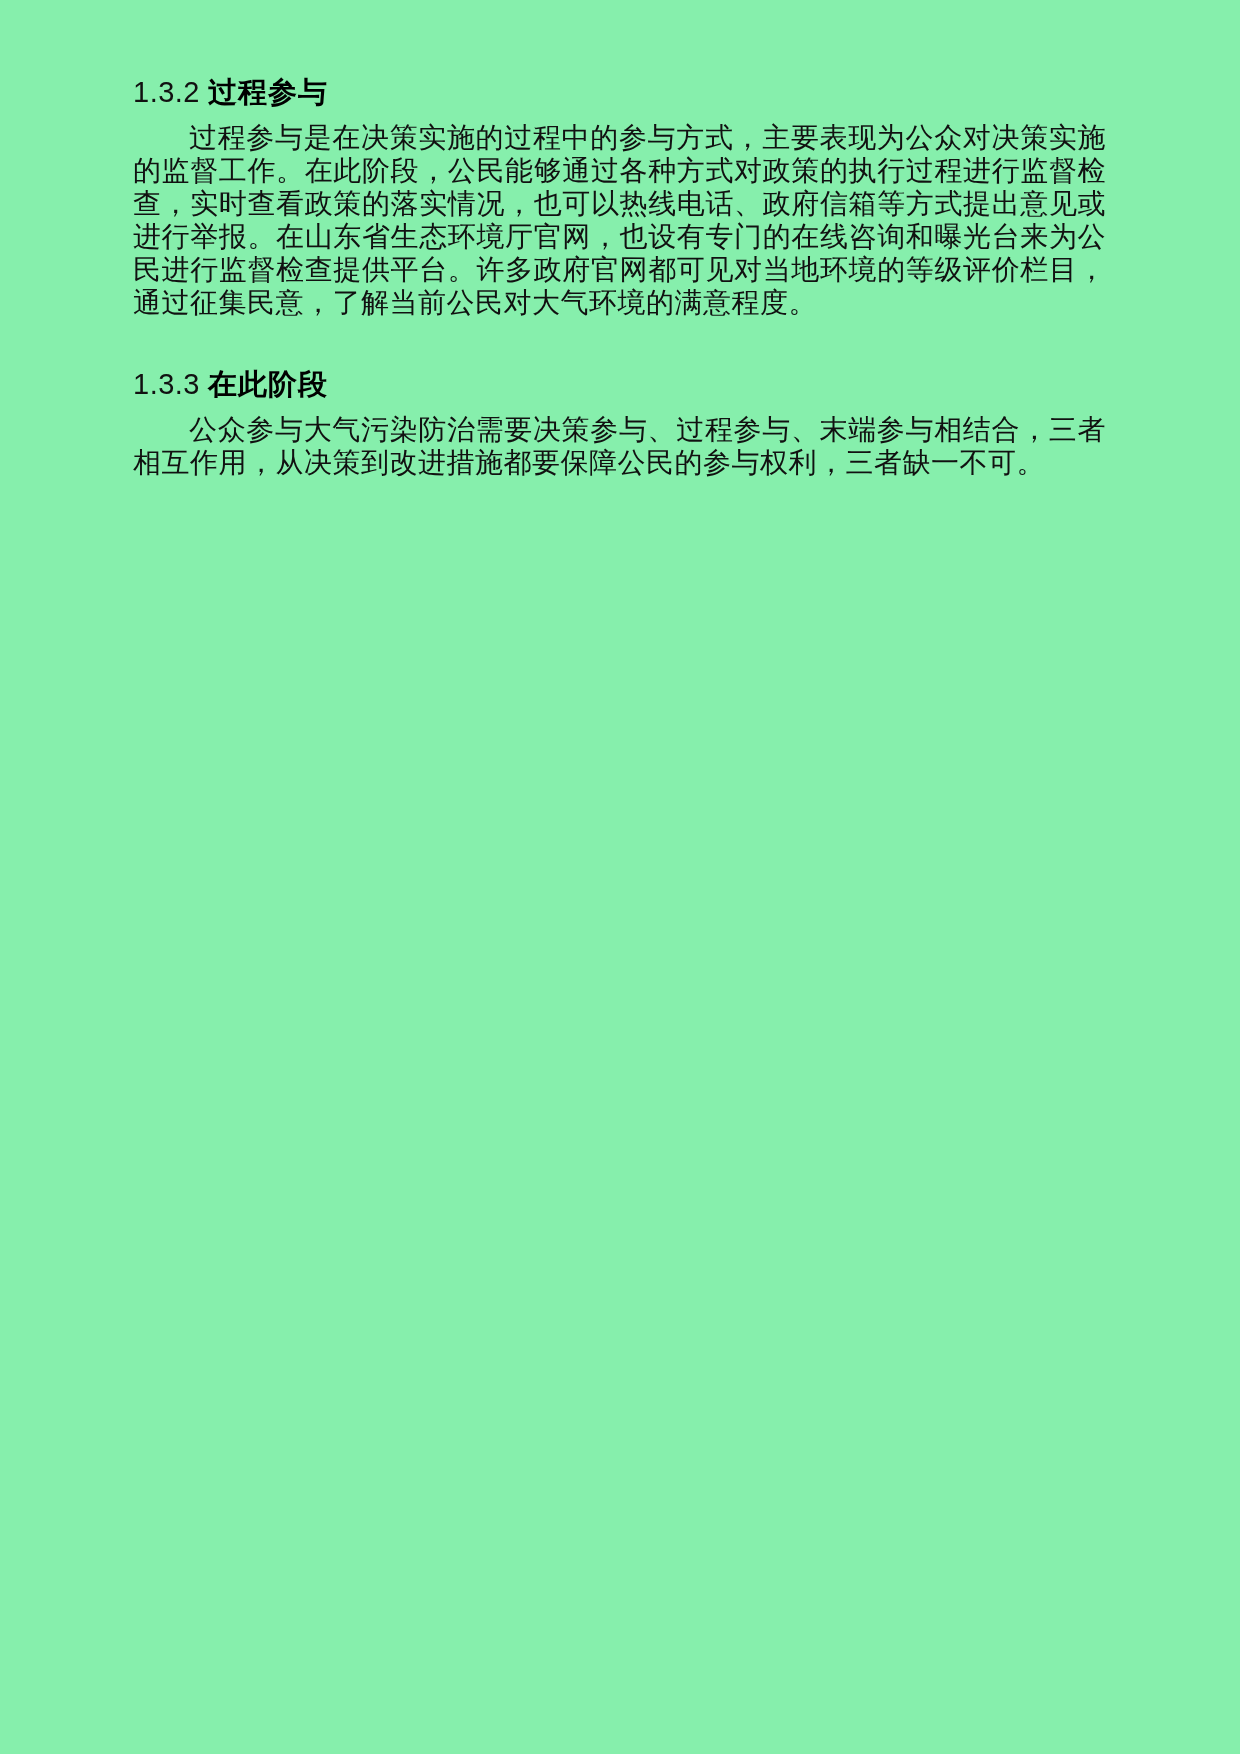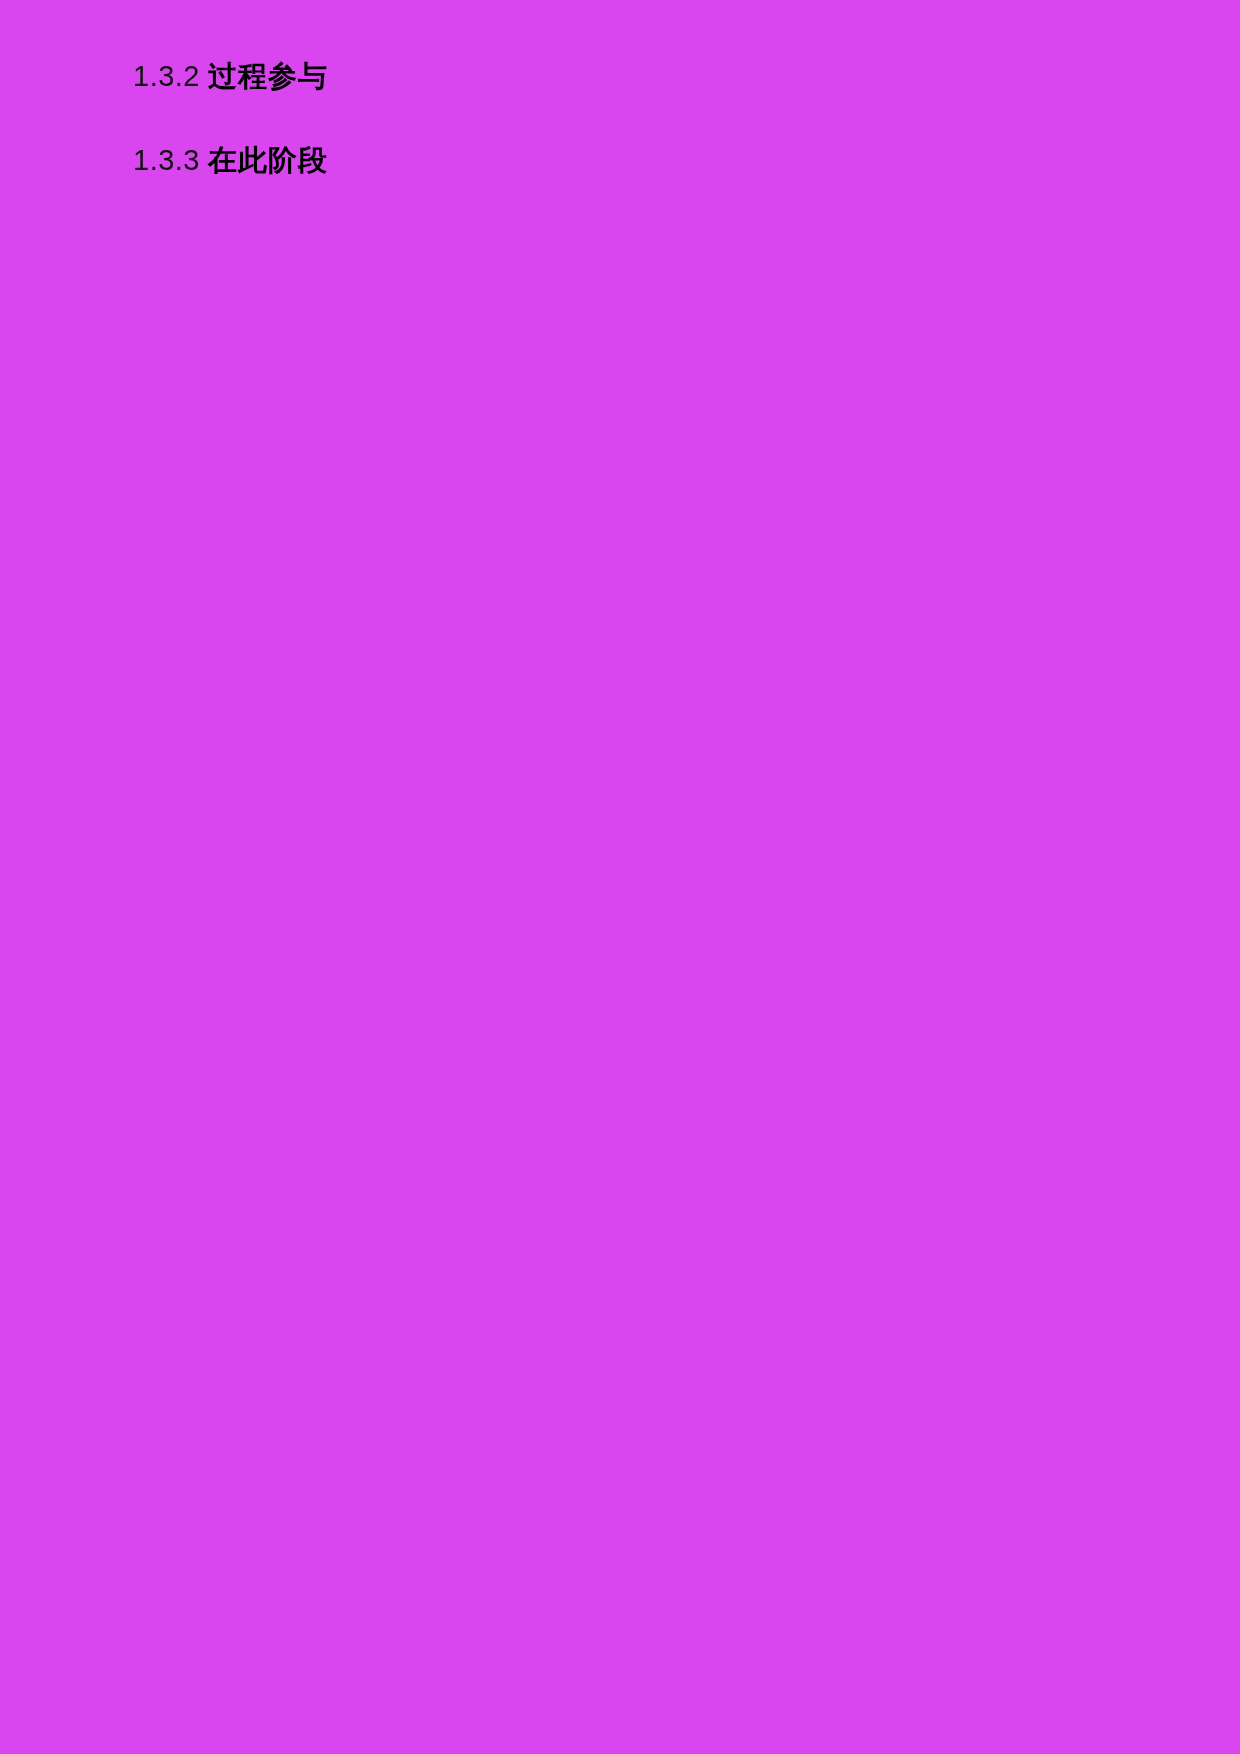--- a/index.html
+++ b/index.html
@@ -5,23 +5,23 @@
   html, body {
     margin: 0;
     padding: 0;
     background: #ffffff;
   }
   .page {
     position: relative;
     width: 1240px;
     height: 1754px;
     margin: 0 auto;
-    background: #d946ef;
+    background: #86efac;
     box-sizing: border-box;
-    padding: 57px 134px 0 133px;
+    padding: 73px 134px 0 133px;
     overflow: hidden;
     color: #1a1a1a;
   }
   .section-heading {
     margin: 0 0 10px 0;
     font-size: 29px;
     line-height: 38px;
     font-weight: normal;
     white-space: nowrap;
   }
@@ -58,21 +58,25 @@
 </style>
 </head>
 <body>
 
 <div class="page">
 
   <h2 class="section-heading">
     <span class="heading-number">1.3.2</span><span class="heading-title">过程参与</span>
   </h2>
 
+  <div class="paragraph-group">
+    <p class="body-paragraph">过程参与是在决策实施的过程中的参与方式，主要表现为公众对决策实施的监督工作。在此阶段，公民能够通过各种方式对政策的执行过程进行监督检查，实时查看政策的落实情况，也可以热线电话、政府信箱等方式提出意见或进行举报。在山东省生态环境厅官网，也设有专门的在线咨询和曝光台来为公民进行监督检查提供平台。许多政府官网都可见对当地环境的等级评价栏目，通过征集民意，了解当前公民对大气环境的满意程度。</p>
+  </div>
 
   <h2 class="section-heading second">
     <span class="heading-number">1.3.3</span><span class="heading-title">在此阶段</span>
   </h2>
 
   <div class="paragraph-group">
+    <p class="body-paragraph">公众参与大气污染防治需要决策参与、过程参与、末端参与相结合，三者相互作用，从决策到改进措施都要保障公民的参与权利，三者缺一不可。</p>
   </div>
 
 </div>
 
 </body></html>

